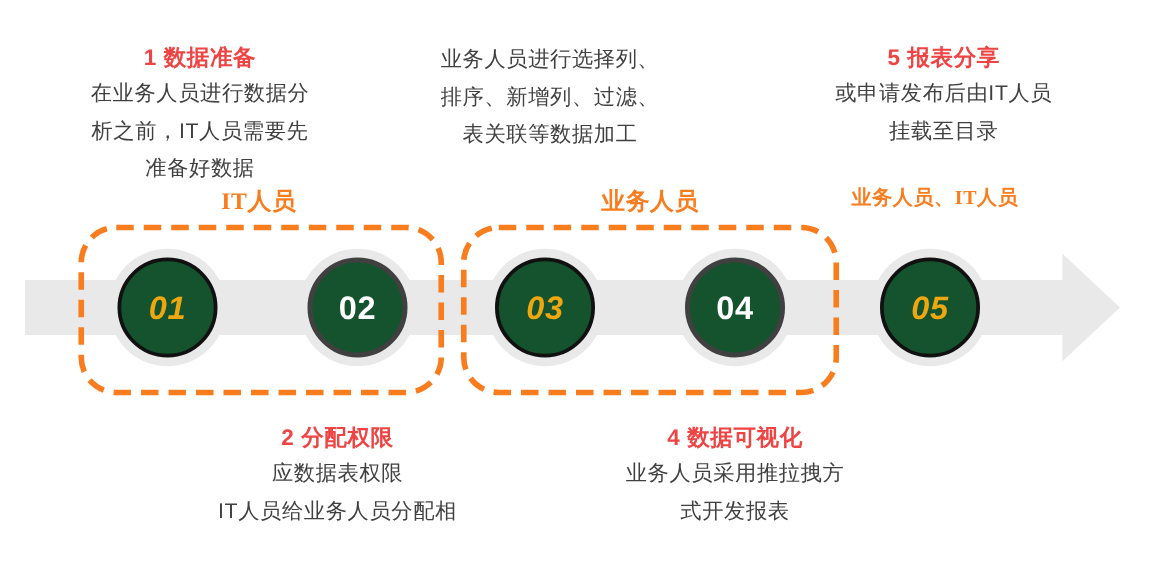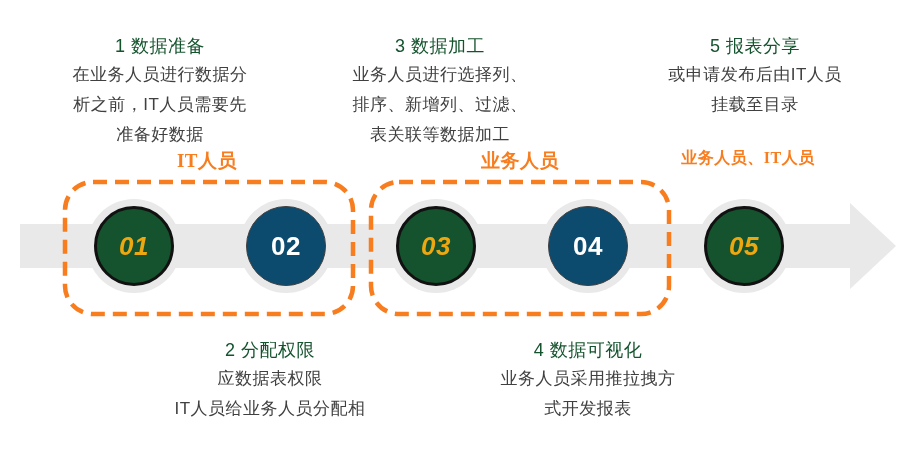--- a/index.html
+++ b/index.html
@@ -9,24 +9,24 @@
     position: relative;
     width: 922px;
     height: 452px;
     background: #ffffff;
     overflow: hidden;
   }
 
   
   .step-block { position: absolute; text-align: center; }
   .step-heading {
-    color: #14532d;
+    color: #ef4444;
     font-size: 18px;
     line-height: 27px;
-    font-weight: 400;
+    font-weight: 700;
     letter-spacing: 0.5px;
   }
   .step-line {
     color: #404040;
     font-size: 17px;
     line-height: 30px;
     letter-spacing: 0.5px;
   }
   .block-1 { left: 45px;  top: 33px; width: 230px; }
   .block-3 { left: 325px; top: 33px; width: 230px; }
@@ -92,22 +92,22 @@
     font-weight: 600;
     letter-spacing: 0.5px;
   }
   .node-dark .node-circle {
     background: #14532d;
     border: 3px solid #111111;
     color: #EDA711;
     font-style: italic;
   }
   .node-yellow .node-circle {
-    background: #0c4a6e;
-    border: 1px solid #404040;
+    background: #14532d;
+    border: 4px solid #404040;
     color: #ffffff;
   }
   .node-01 { left: 87px; }
   .node-02 { left: 239px; }
   .node-03 { left: 389px; }
   .node-04 { left: 541px; }
   .node-05 { left: 697px; }
 </style>
 </head>
 <body>
@@ -125,21 +125,20 @@
   </svg>
 
   <div class="step-block block-1">
     <div class="step-heading">1 数据准备</div>
     <div class="step-line">在业务人员进行数据分</div>
     <div class="step-line">析之前，IT人员需要先</div>
     <div class="step-line">准备好数据</div>
   </div>
 
   <div class="step-block block-3">
-    <div class="step-heading">3 数据加工</div>
     <div class="step-line">业务人员进行选择列、</div>
     <div class="step-line">排序、新增列、过滤、</div>
     <div class="step-line">表关联等数据加工</div>
   </div>
 
   <div class="step-block block-5">
     <div class="step-heading">5 报表分享</div>
     <div class="step-line">或申请发布后由IT人员</div>
     <div class="step-line">挂载至目录</div>
   </div>

